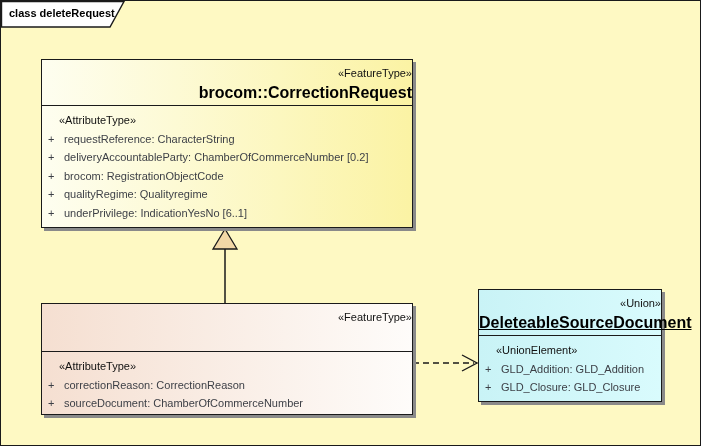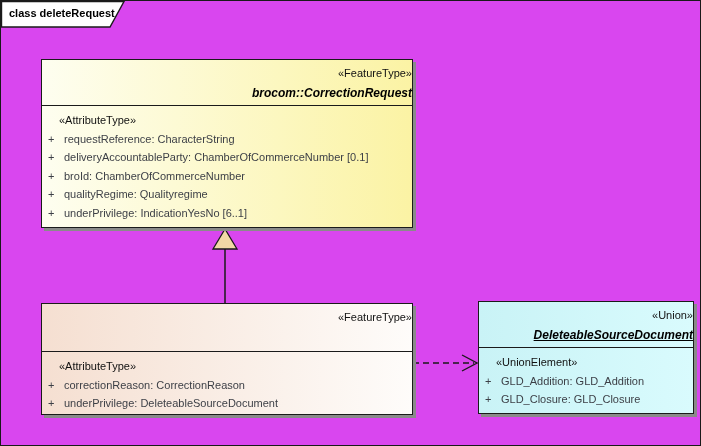--- a/index.html
+++ b/index.html
@@ -1,52 +1,52 @@
 <!DOCTYPE html>
 <html><head>
 <meta charset="utf-8">
 <style>
   html,body{margin:0;padding:0;background:#ffffff;}
   .canvas{
     position:relative;
     width:701px;height:446px;
-    background:#d946ef;
+    background:#fef9c3;
     border:1px solid #1a1a1a;
     box-sizing:border-box;
     font-family:"Liberation Sans", sans-serif;
     overflow:hidden;
   }
   .connectors{position:absolute;left:0;top:0;width:701px;height:446px;}
   .frame-label{
     position:absolute;left:8px;top:6px;
     font-size:11px;font-weight:bold;color:#000;
   }
   .uml-class{
     position:absolute;
     border:1.6px solid #1a1a1a;
     box-sizing:border-box;
     box-shadow:3px 3px 0 #8a8a8a;
   }
   .box-correction{left:40px;top:58px;width:372px;height:169px;
     background:linear-gradient(to right,#fefef0,#fbf3a4);}
   .box-delete{left:40px;top:302px;width:372px;height:112px;
     background:linear-gradient(to right,#f5dfd1,#fefcfa);}
-  .box-union{left:477px;top:300px;width:216px;height:113px;
+  .box-union{left:477px;top:288px;width:184px;height:113px;
     background:linear-gradient(to right,#c9f3f6,#d9fbfd);}
   .cls-header{
     text-align:right;
     border-bottom:1.6px solid #1a1a1a;
     box-sizing:border-box;
     padding-top:4px;
   }
   .box-correction .cls-header{height:46px;}
   .box-delete .cls-header{height:48px;}
   .box-union .cls-header{height:46px;}
   .stereo{font-size:11px;color:#111;line-height:19px;}
-  .cls-name{font-size:12px;font-weight:bold;color:#000;line-height:20px;font-style:italic;}
+  .cls-name{font-size:16px;font-weight:bold;color:#000;line-height:20px;}
   .cls-name.underline{text-decoration:underline;}
   .compartment{padding-top:5px;}
   .comp-stereo{font-size:11px;color:#111;padding-left:17px;line-height:18.5px;}
   .attr-row{display:flex;line-height:18.5px;}
   .vis{width:16px;padding-left:6px;font-size:11px;color:#3c3f46;flex:none;}
   .attr-text{font-size:11px;color:#3c3f46;white-space:nowrap;}
 </style>
 </head>
 <body>
 
@@ -68,25 +68,25 @@
       <div class="cls-name">brocom::CorrectionRequest</div>
     </div>
     <div class="compartment">
       <div class="comp-stereo">«AttributeType»</div>
       <div class="attr-row">
         <span class="vis">+</span>
         <span class="attr-text">requestReference: CharacterString</span>
       </div>
       <div class="attr-row">
         <span class="vis">+</span>
-        <span class="attr-text">deliveryAccountableParty: ChamberOfCommerceNumber [0.1]</span>
+        <span class="attr-text">deliveryAccountableParty: ChamberOfCommerceNumber [0.2]</span>
       </div>
       <div class="attr-row">
         <span class="vis">+</span>
-        <span class="attr-text">broId: ChamberOfCommerceNumber</span>
+        <span class="attr-text">brocom: RegistrationObjectCode</span>
       </div>
       <div class="attr-row">
         <span class="vis">+</span>
         <span class="attr-text">qualityRegime: Qualityregime</span>
       </div>
       <div class="attr-row">
         <span class="vis">+</span>
         <span class="attr-text">underPrivilege: IndicationYesNo [6..1]</span>
       </div>
     </div>
@@ -97,21 +97,21 @@
       <div class="stereo">«FeatureType»</div>
     </div>
     <div class="compartment">
       <div class="comp-stereo">«AttributeType»</div>
       <div class="attr-row">
         <span class="vis">+</span>
         <span class="attr-text">correctionReason: CorrectionReason</span>
       </div>
       <div class="attr-row">
         <span class="vis">+</span>
-        <span class="attr-text">underPrivilege: DeleteableSourceDocument</span>
+        <span class="attr-text">sourceDocument: ChamberOfCommerceNumber</span>
       </div>
     </div>
   </div>
 
   <div class="uml-class box-union">
     <div class="cls-header">
       <div class="stereo">«Union»</div>
       <div class="cls-name underline">DeleteableSourceDocument</div>
     </div>
     <div class="compartment">

